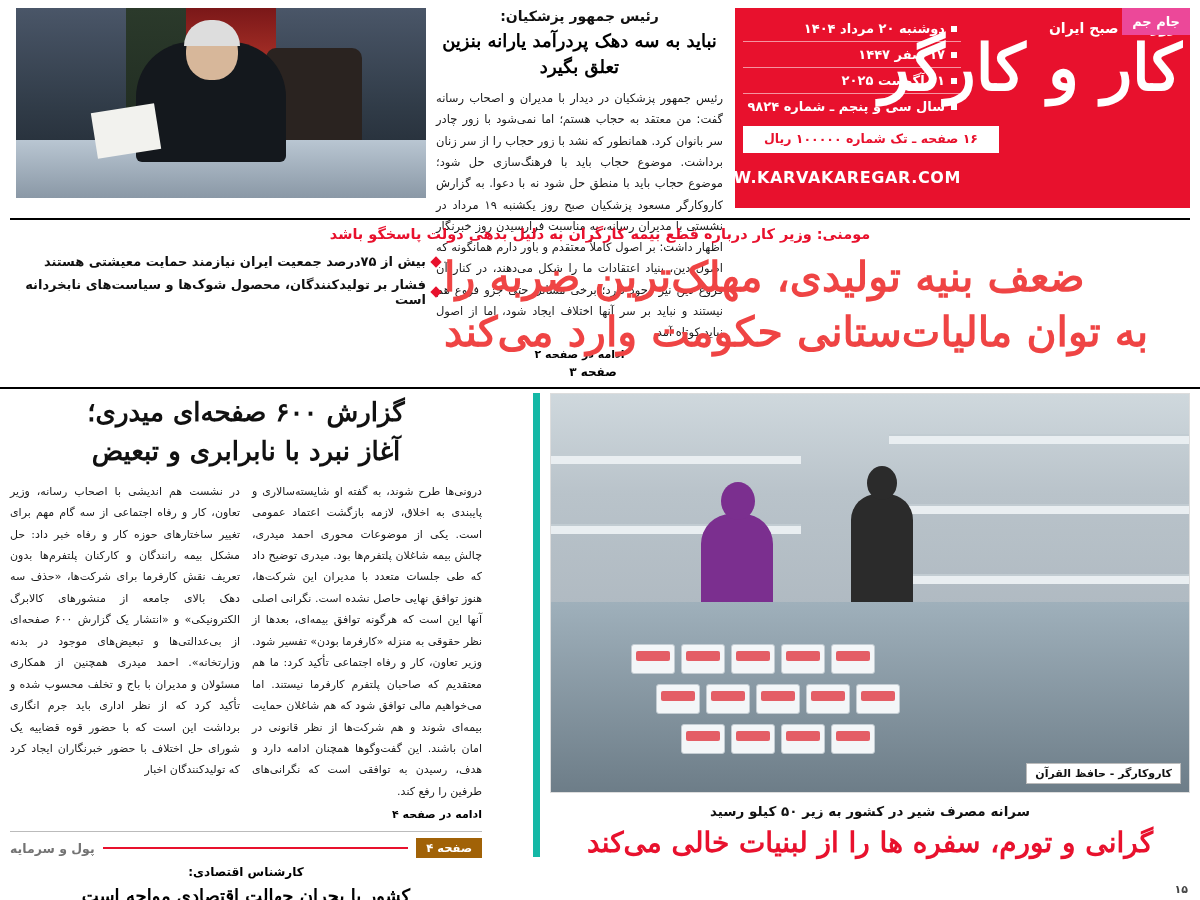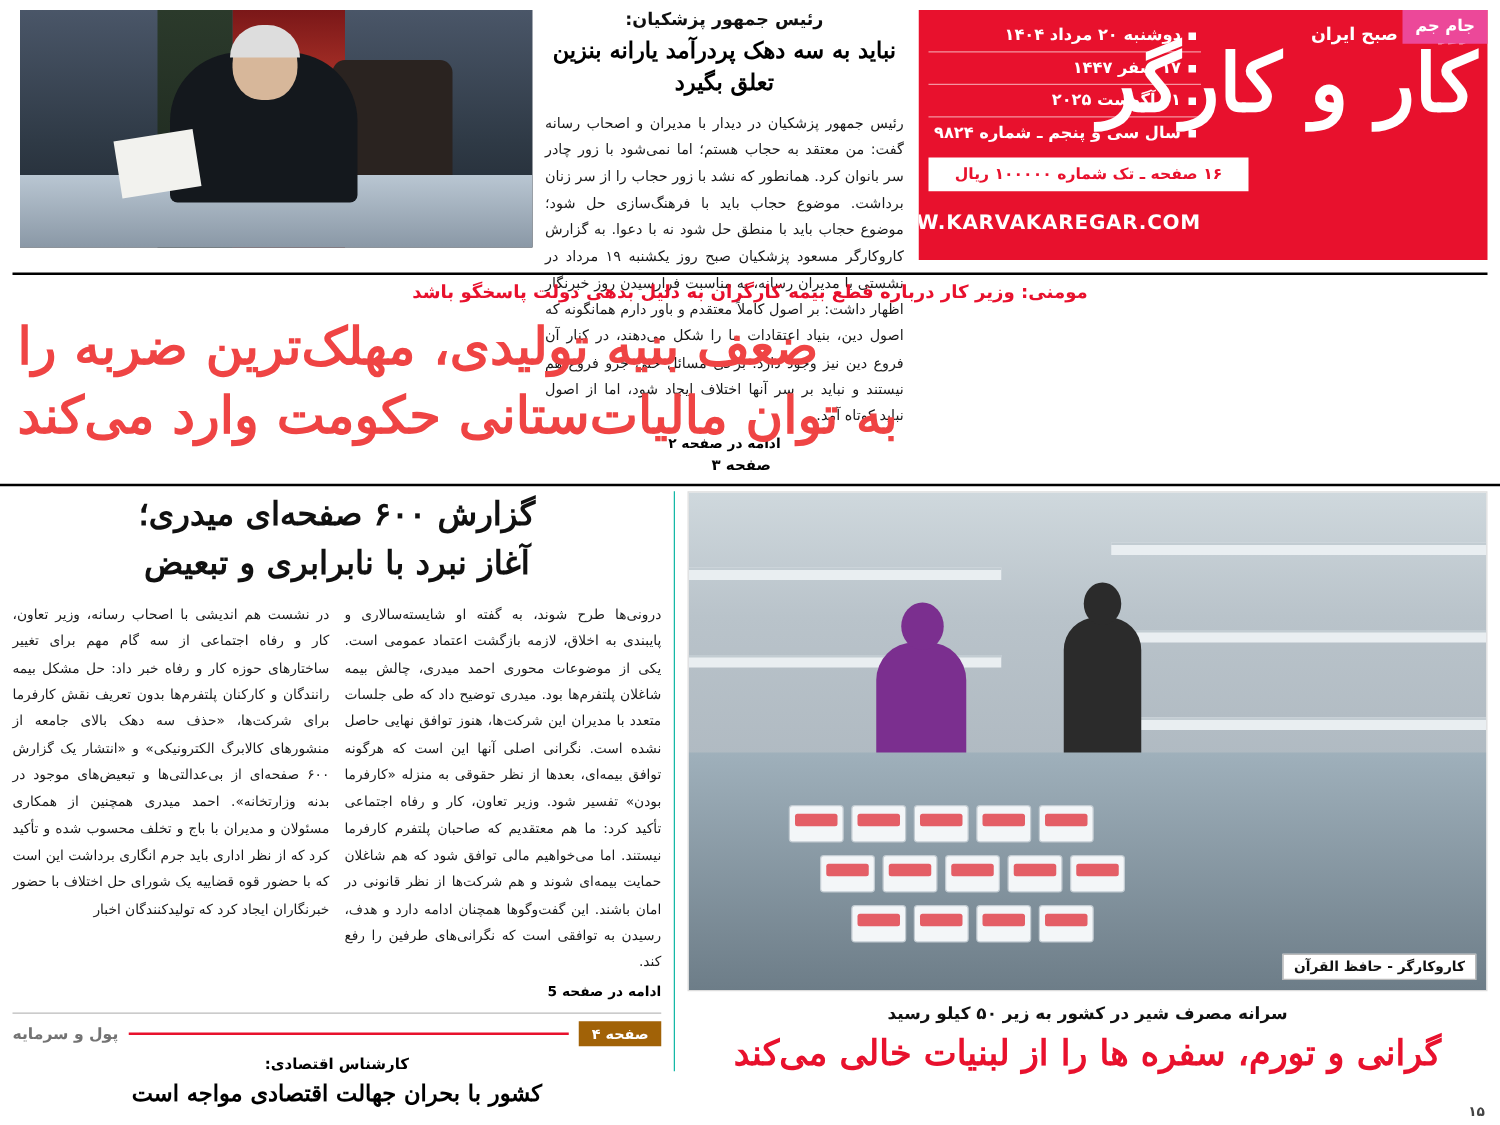--- a/index.html
+++ b/index.html
@@ -235,21 +235,22 @@
 
   
   .lower {
     display: flex; flex-direction: row;
     padding: 4px 10px 0 10px;
     height: 468px;
   }
   .lower-right {
     flex: 0 0 650px;
     padding-left: 10px;
-    border-left: 1px solid #14b8a6;
+    border-left: 7px solid #14b8a6;
+    margin-left: 41px;
   }
   .photo-main {
     position: relative;
     width: 640px; height: 400px;
     background: linear-gradient(180deg,#cfd8dd 0%, #b9c3ca 25%, #aeb8c0 60%, #9aa5ad 100%);
     overflow: hidden;
     border: 1px solid #ddd;
   }
   .shelf {
     position: absolute; background: #e9eef1; border-top: 2px solid #c2ccd2;
@@ -389,20 +390,30 @@
 
   <hr class="rule">
 
   <div class="main-head-wrap">
     <div class="overline">مومنی: وزیر کار درباره قطع بیمه کارگران به دلیل بدهی دولت پاسخگو باشد</div>
     <div class="mh-row">
       <div class="mh-title">
         <span class="l1">ضعف بنیه تولیدی، مهلک‌ترین ضربه را</span>
         <span class="l2">به توان مالیات‌ستانی حکومت وارد می‌کند</span>
       </div>
+      <div class="mh-bullets">
+        <div class="bullet-line">
+          <span class="dia"></span>
+          <span>بیش از ۷۵درصد جمعیت ایران نیازمند حمایت معیشتی هستند</span>
+        </div>
+        <div class="bullet-line">
+          <span class="dia"></span>
+          <span>فشار بر تولیدکنندگان، محصول شوک‌ها و سیاست‌های نابخردانه است</span>
+        </div>
+      </div>
     </div>
     <div class="page3-note">صفحه ۳</div>
   </div>
 
   <div class="lower">
 
     <div class="lower-right">
       <div class="photo-main">
         <div class="shelf" style="right:0;top:40px;width:300px;height:10px;"></div>
         <div class="shelf" style="right:0;top:110px;width:300px;height:10px;"></div>
@@ -439,21 +450,21 @@
 
     <div class="lower-left">
       <div class="sec-head">
         <span>گزارش ۶۰۰ صفحه‌ای میدری؛</span><br>
         <span>آغاز نبرد با نابرابری و تبعیض</span>
       </div>
       <div class="cols2">
         <div>درونی‌ها طرح شوند، به گفته او شایسته‌سالاری و پایبندی به اخلاق، لازمه بازگشت اعتماد عمومی است. یکی از موضوعات محوری احمد میدری، چالش بیمه شاغلان پلتفرم‌ها بود. میدری توضیح داد که طی جلسات متعدد با مدیران این شرکت‌ها، هنوز توافق نهایی حاصل نشده است. نگرانی اصلی آنها این است که هرگونه توافق بیمه‌ای، بعدها از نظر حقوقی به منزله «کارفرما بودن» تفسیر شود. وزیر تعاون، کار و رفاه اجتماعی تأکید کرد: ما هم معتقدیم که صاحبان پلتفرم کارفرما نیستند. اما می‌خواهیم مالی توافق شود که هم شاغلان حمایت بیمه‌ای شوند و هم شرکت‌ها از نظر قانونی در امان باشند. این گفت‌وگوها همچنان ادامه دارد و هدف، رسیدن به توافقی است که نگرانی‌های طرفین را رفع کند.</div>
         <div>در نشست هم اندیشی با اصحاب رسانه، وزیر تعاون، کار و رفاه اجتماعی از سه گام مهم برای تغییر ساختارهای حوزه کار و رفاه خبر داد: حل مشکل بیمه رانندگان و کارکنان پلتفرم‌ها بدون تعریف نقش کارفرما برای شرکت‌ها، «حذف سه دهک بالای جامعه از منشورهای کالابرگ الکترونیکی» و «انتشار یک گزارش ۶۰۰ صفحه‌ای از بی‌عدالتی‌ها و تبعیض‌های موجود در بدنه وزارتخانه». احمد میدری همچنین از همکاری مسئولان و مدیران با باج و تخلف محسوب شده و تأکید کرد که از نظر اداری باید جرم انگاری برداشت این است که با حضور قوه قضاییه یک شورای حل اختلاف با حضور خبرنگاران ایجاد کرد که تولیدکنندگان اخبار</div>
       </div>
-      <div class="cont-note2">ادامه در صفحه 5</div>
+      <div class="cont-note2">ادامه در صفحه ۴</div>
 
       <div class="band">
         <div class="band-tag-row">
           <span class="band-tag">صفحه ۴</span>
           <span class="band-line"></span>
           <span style="font-size:12.5px;font-weight:bold;color:#737373;white-space:nowrap;">پول و سرمایه</span>
         </div>
         <div class="band-kicker">کارشناس اقتصادی:</div>
         <div class="band-head">کشور با بحران جهالت اقتصادی مواجه است</div>
       </div>

